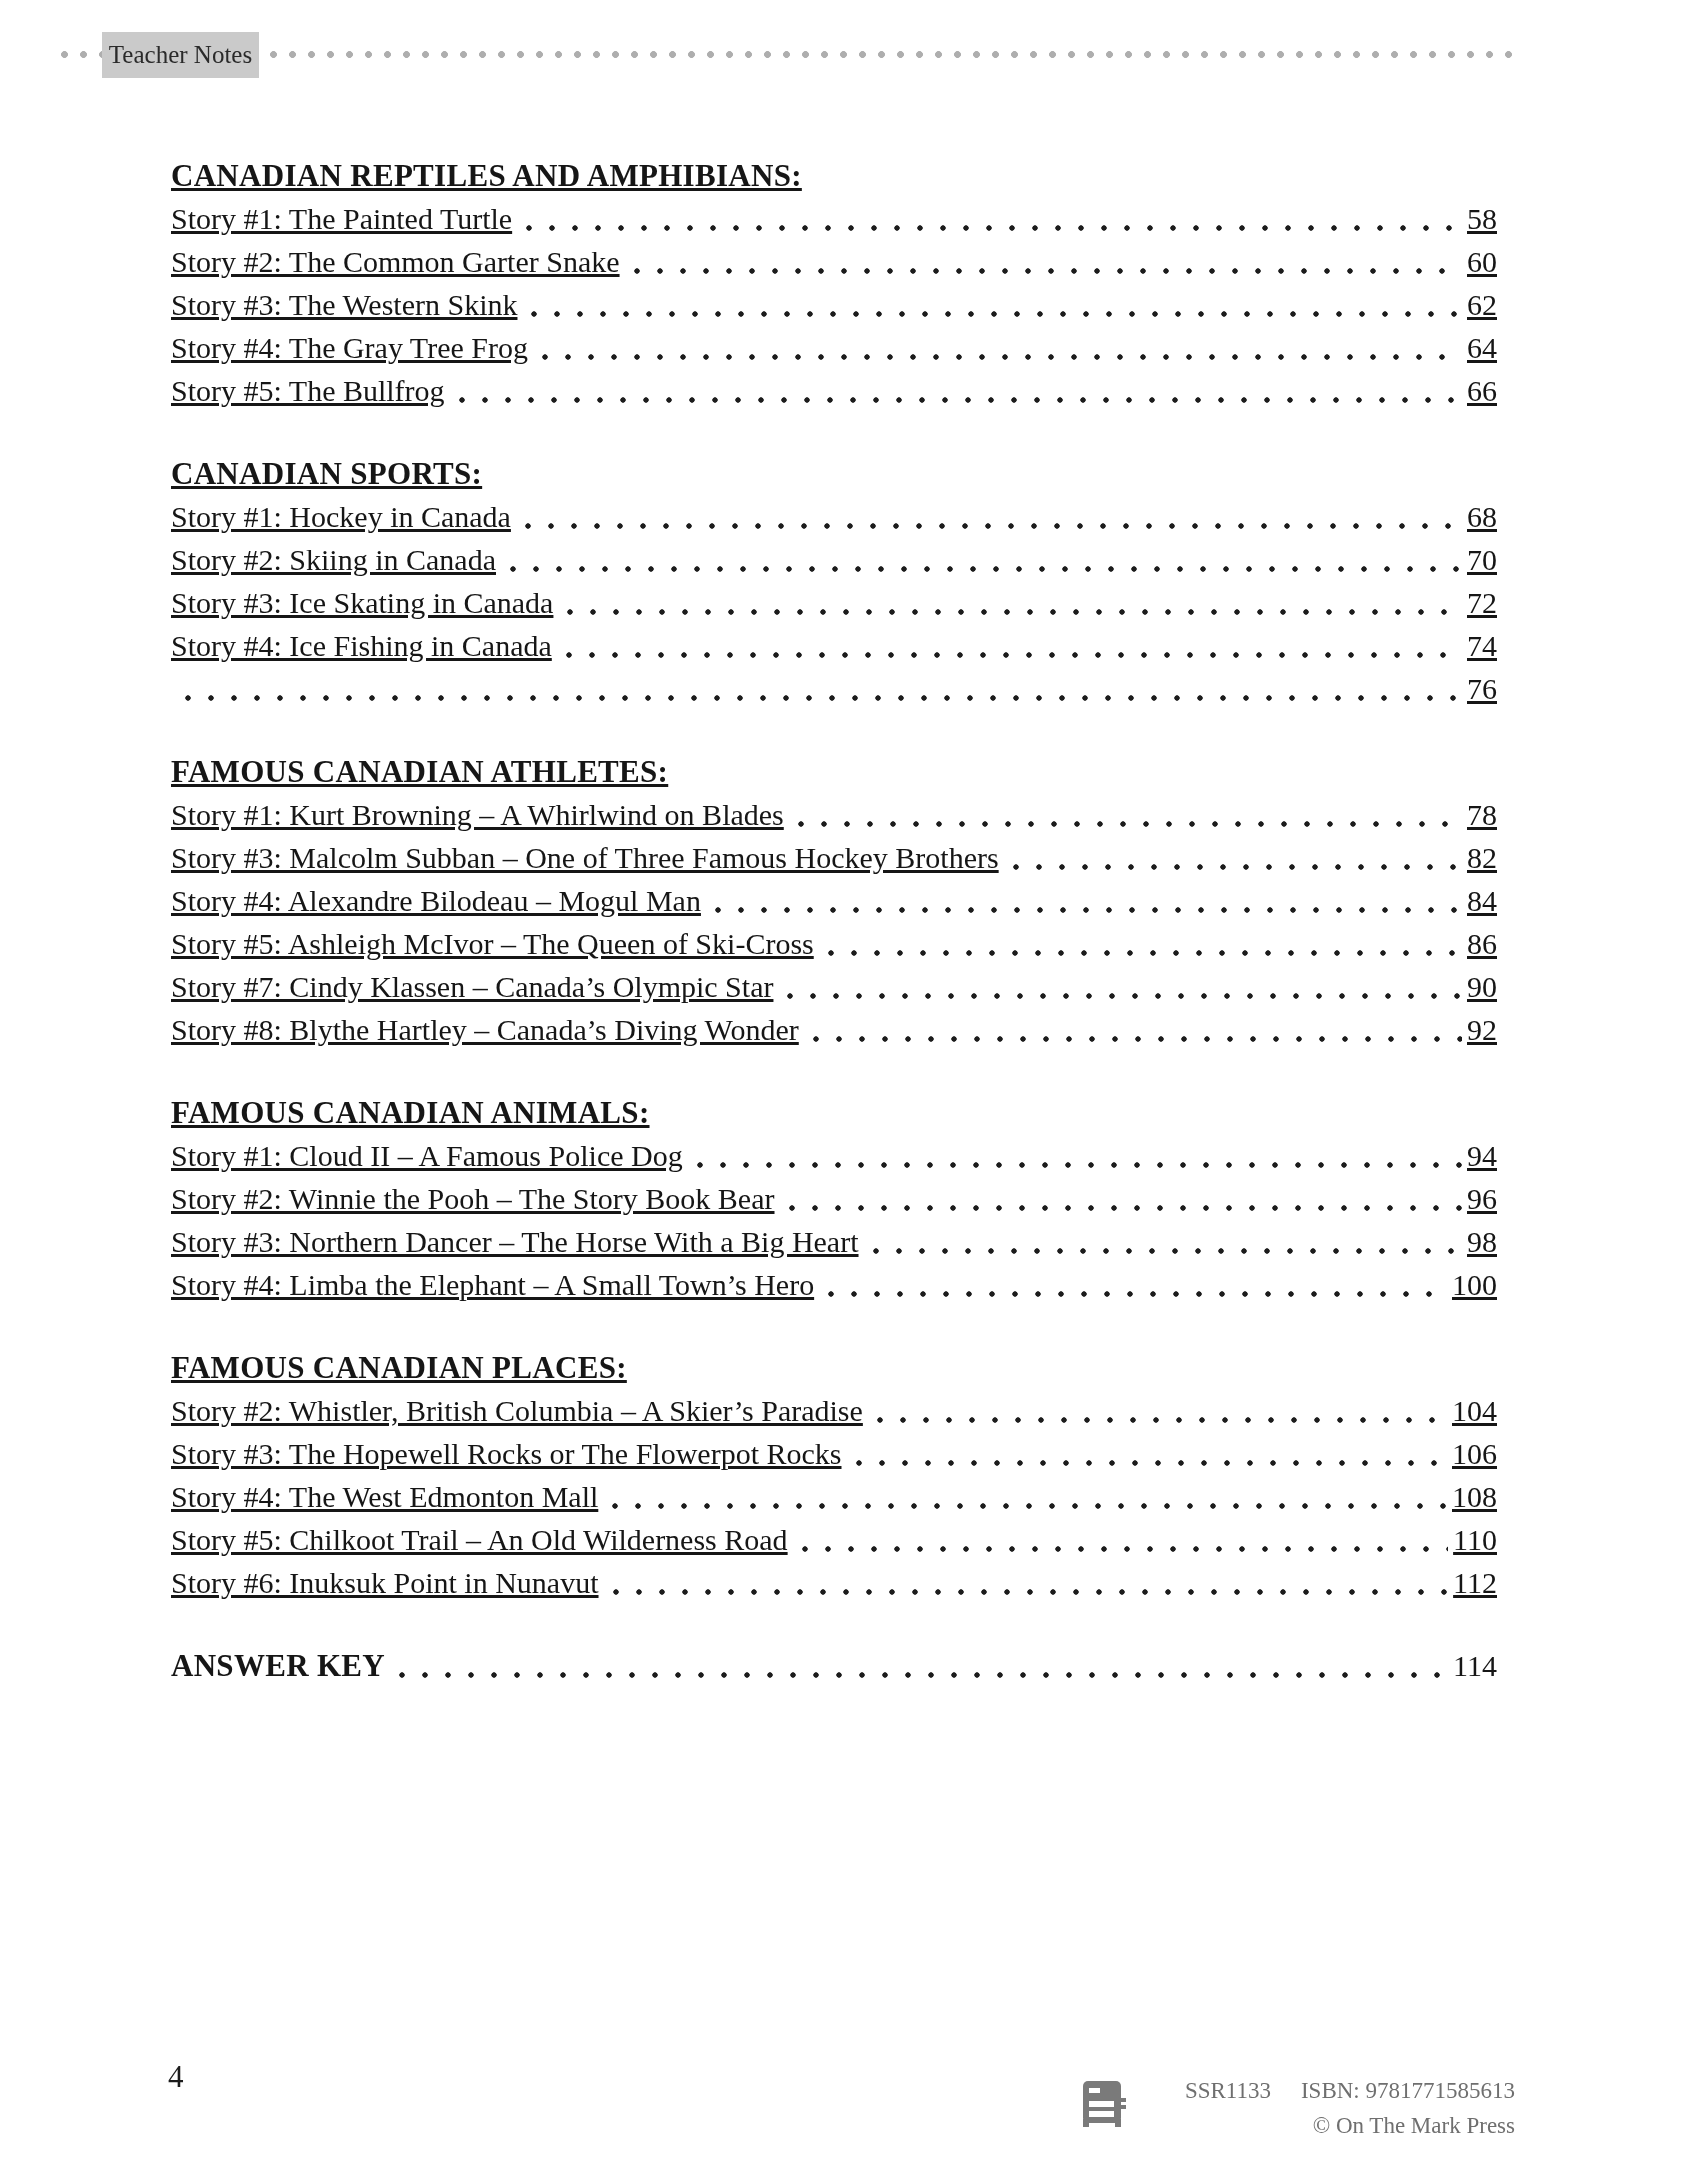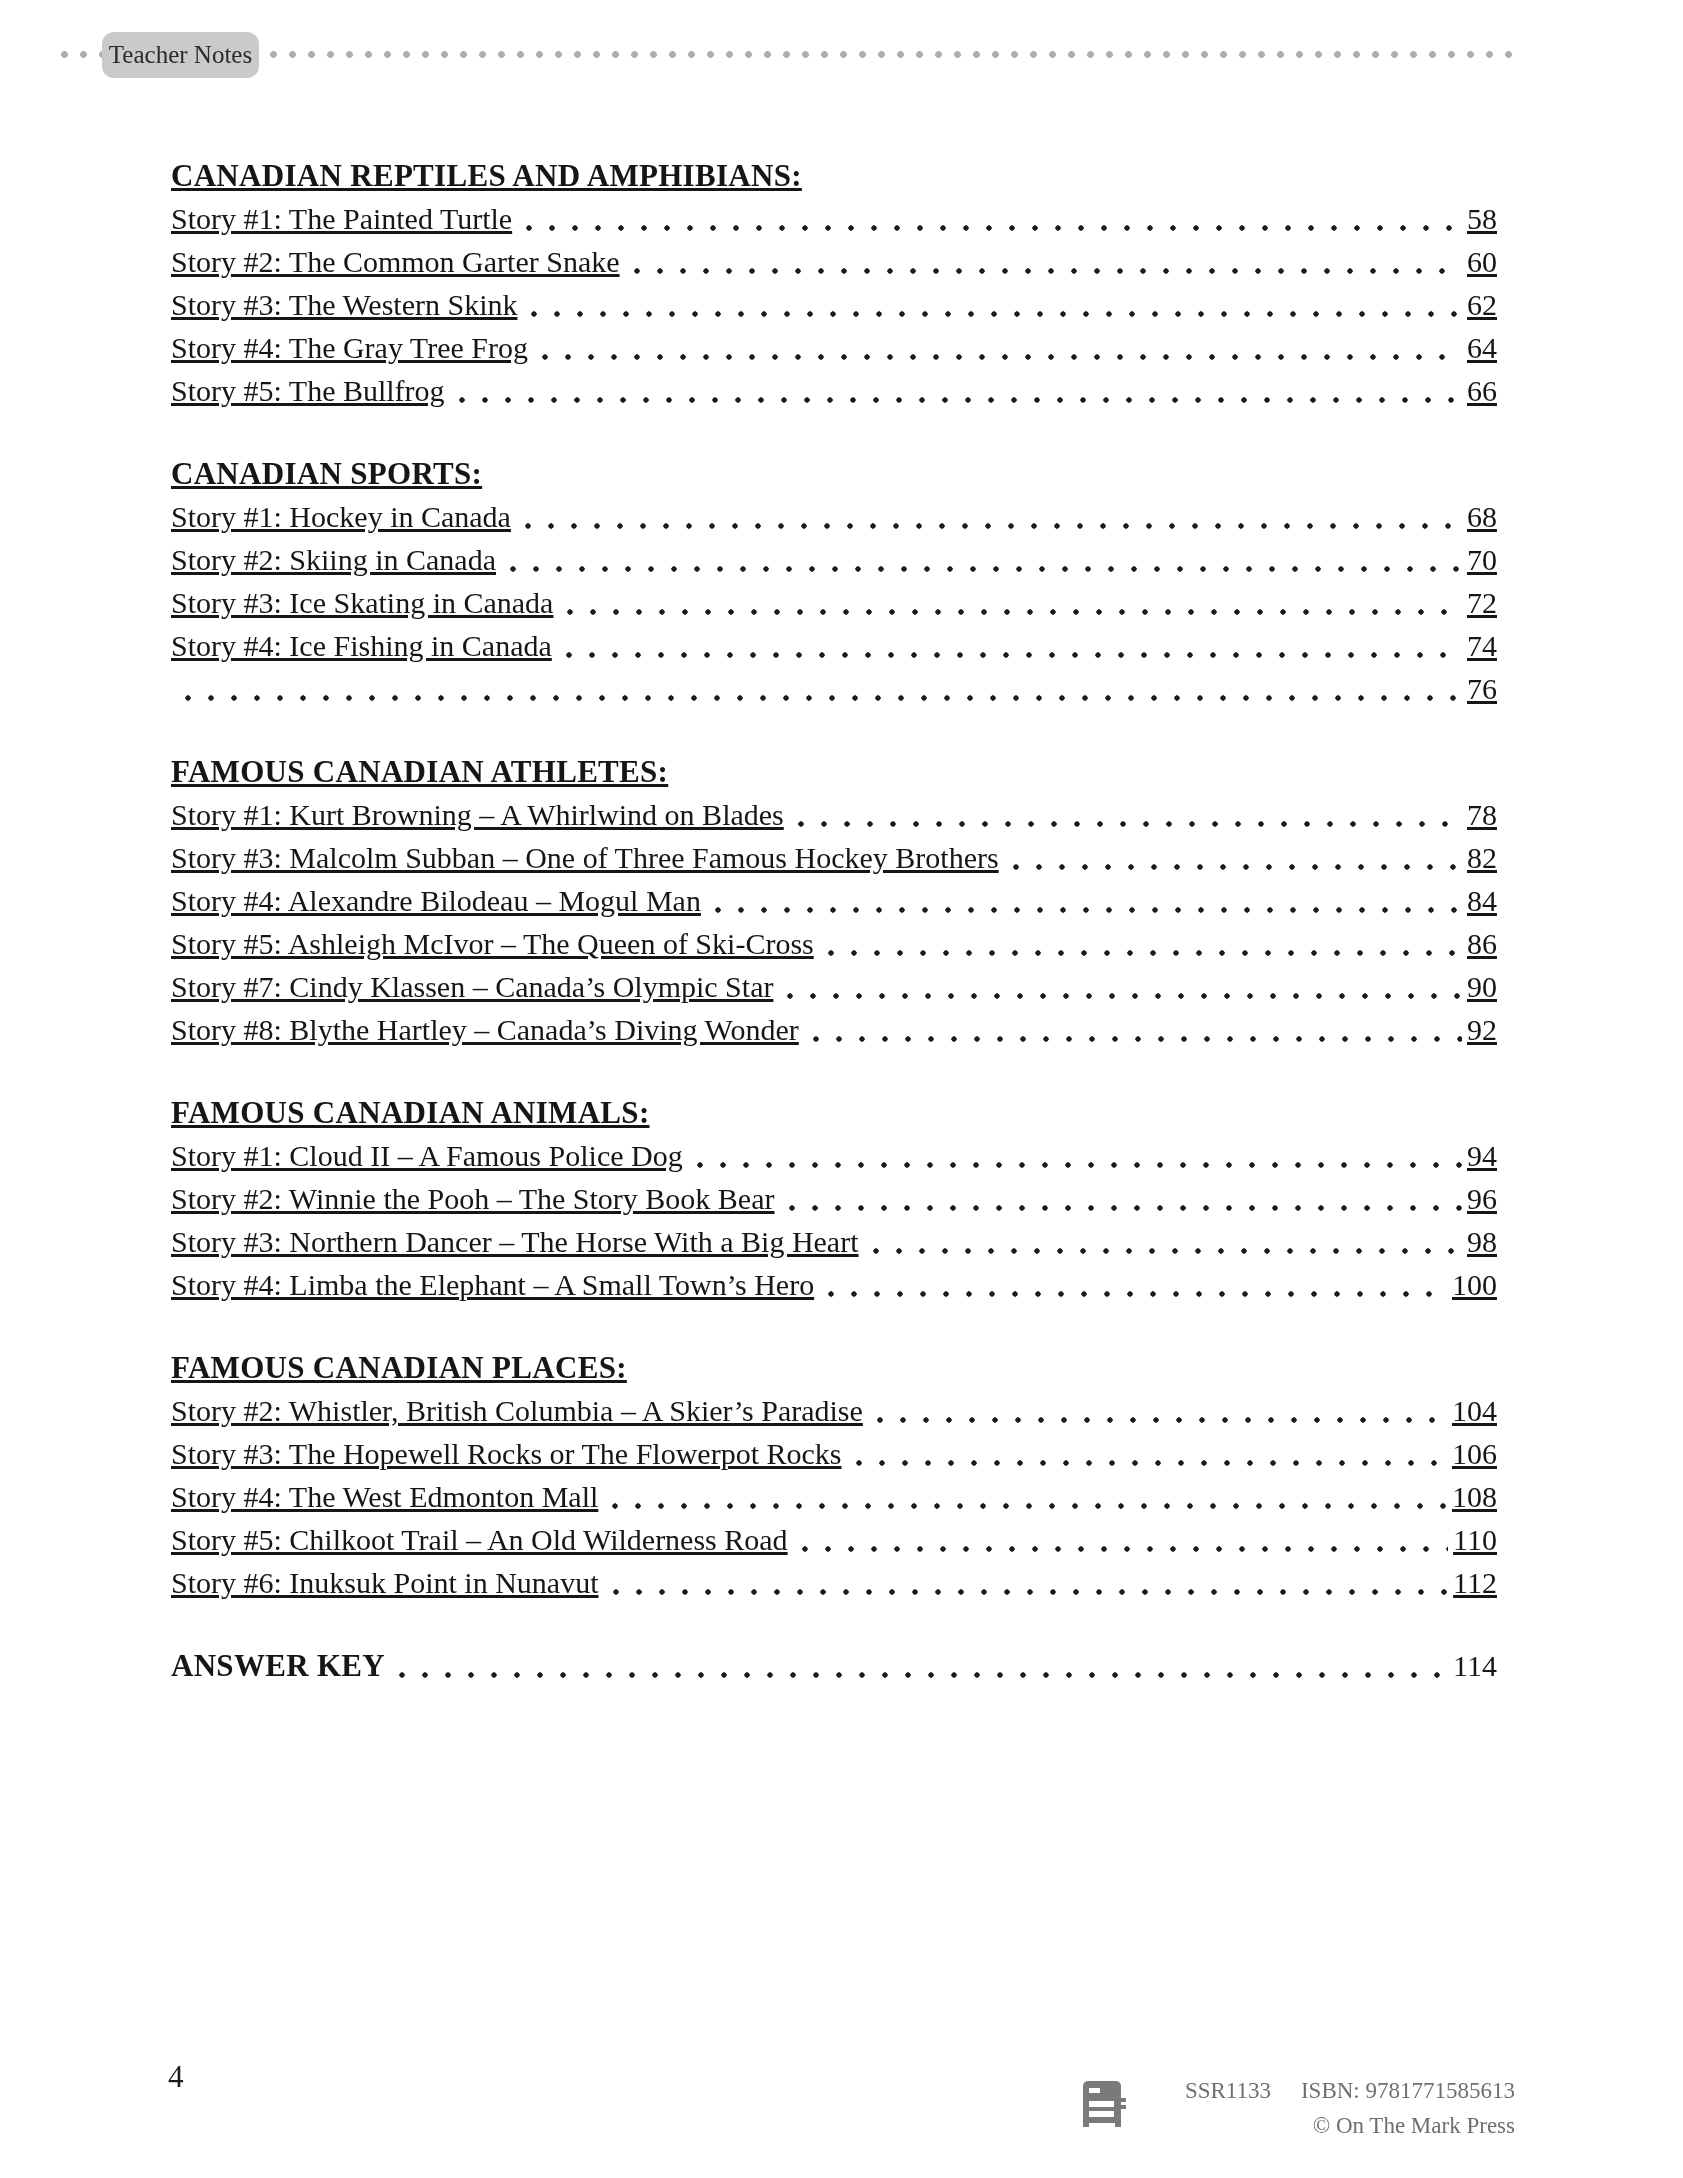--- a/index.html
+++ b/index.html
@@ -26,21 +26,21 @@
     background-repeat: repeat-x;
     z-index: 0;
   }
   .teacher-notes-tab {
     position: absolute;
     top: 32px;
     left: 102px;
     width: 157px;
     height: 46px;
     background: #cacaca;
-    border-radius: 12px;
+    border-radius: 0;
     display: flex;
     align-items: center;
     justify-content: center;
     font-size: 25px;
     color: #2a2a2a;
     z-index: 1;
   }
 
   
   .toc {

